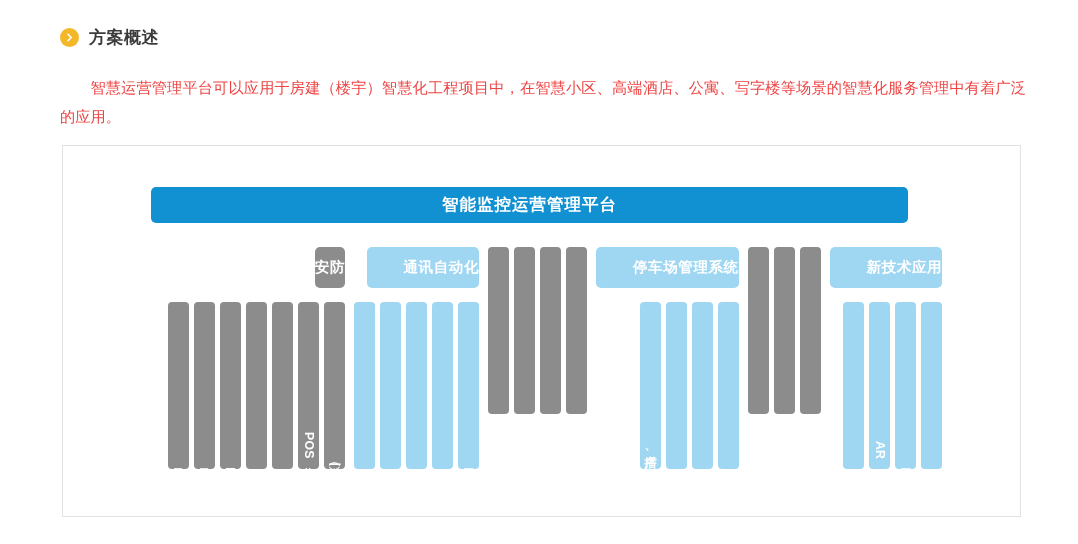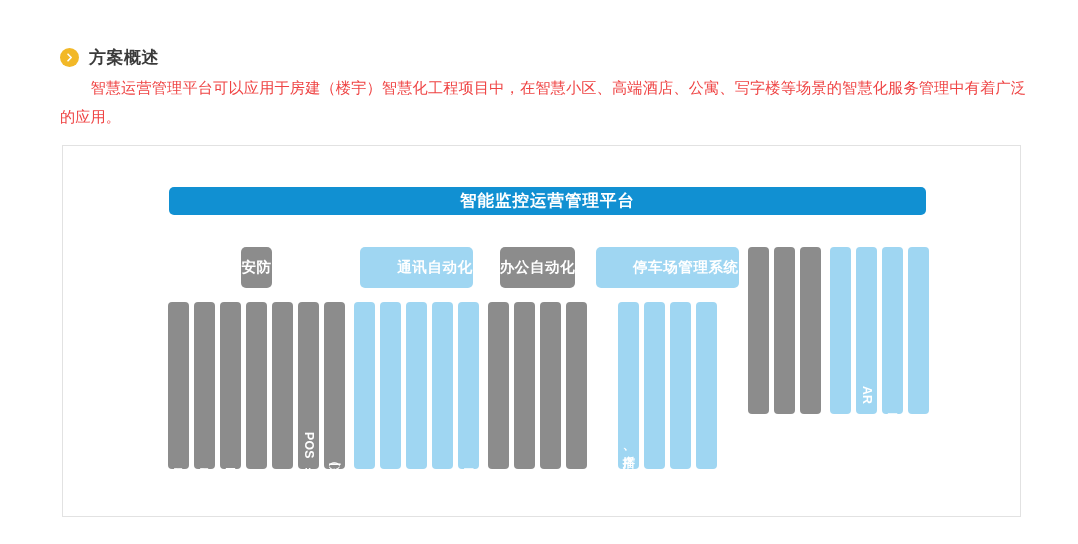--- a/index.html
+++ b/index.html
@@ -17,21 +17,20 @@
   }
 
   
   .section-head {
     position: absolute;
     left: 60px;
     top: 28px;
     display: flex;
     align-items: center;
     gap: 10px;
-    margin-top: 20px;
   }
   .bullet-icon {
     width: 19px;
     height: 19px;
     border-radius: 50%;
     background: #F2B827;
     display: flex;
     align-items: center;
     justify-content: center;
     flex: none;
@@ -65,24 +64,24 @@
     top: 145px;
     width: 959px;
     height: 372px;
     border: 1px solid #e2e2e2;
     background: #ffffff;
     box-sizing: border-box;
   }
 
   .platform-bar {
     position: absolute;
-    left: 106px;
+    left: 88px;
     top: 41px;
     width: 757px;
-    height: 28px;
+    height: 36px;
     background: #1190D2;
     border-radius: 5px;
     display: flex;
     align-items: center;
     justify-content: center;
   }
   .platform-bar .label {
     color: #ffffff;
     font-size: 16.5px;
     font-weight: bold;
@@ -95,21 +94,21 @@
     left: 105px;
     top: 101px;
     width: 757px;
     display: flex;
     gap: 9px;
     align-items: flex-start;
   }
   .group {
     display: flex;
     flex-direction: column;
-    align-items: center;
+    align-items: flex-end;
   }
   .group-header {
     height: 41px;
     border-radius: 5px;
     display: flex;
     align-items: center;
     justify-content: center;
     margin-bottom: 14px;
   }
   .group-header .label {
@@ -219,23 +218,20 @@
           </div>
           <div class="item">
             <span class="label">有线电话</span>
           </div>
           <div class="item">
             <span class="label">无线对讲</span>
           </div>
         </div>
       </div>
       <div class="group gray">
-        <div class="group-header">
-          <span class="label">办公自动化</span>
-        </div>
         <div class="items">
           <div class="item">
             <span class="label">排队叫号系统</span>
           </div>
           <div class="item">
             <span class="label">会议系统</span>
           </div>
           <div class="item">
             <span class="label">资产管理</span>
           </div>
@@ -270,20 +266,23 @@
           </div>
           <div class="item">
             <span class="label">智能照明</span>
           </div>
           <div class="item">
             <span class="label">环境设备监控</span>
           </div>
         </div>
       </div>
       <div class="group blue">
+        <div class="group-header">
+          <span class="label">新技术应用</span>
+        </div>
         <div class="items">
           <div class="item">
             <span class="label">机器人应用</span>
           </div>
           <div class="item">
             <span class="label latin-mixed">AR辅助运维</span>
           </div>
           <div class="item">
             <span class="label">无人清洁</span>
           </div>

